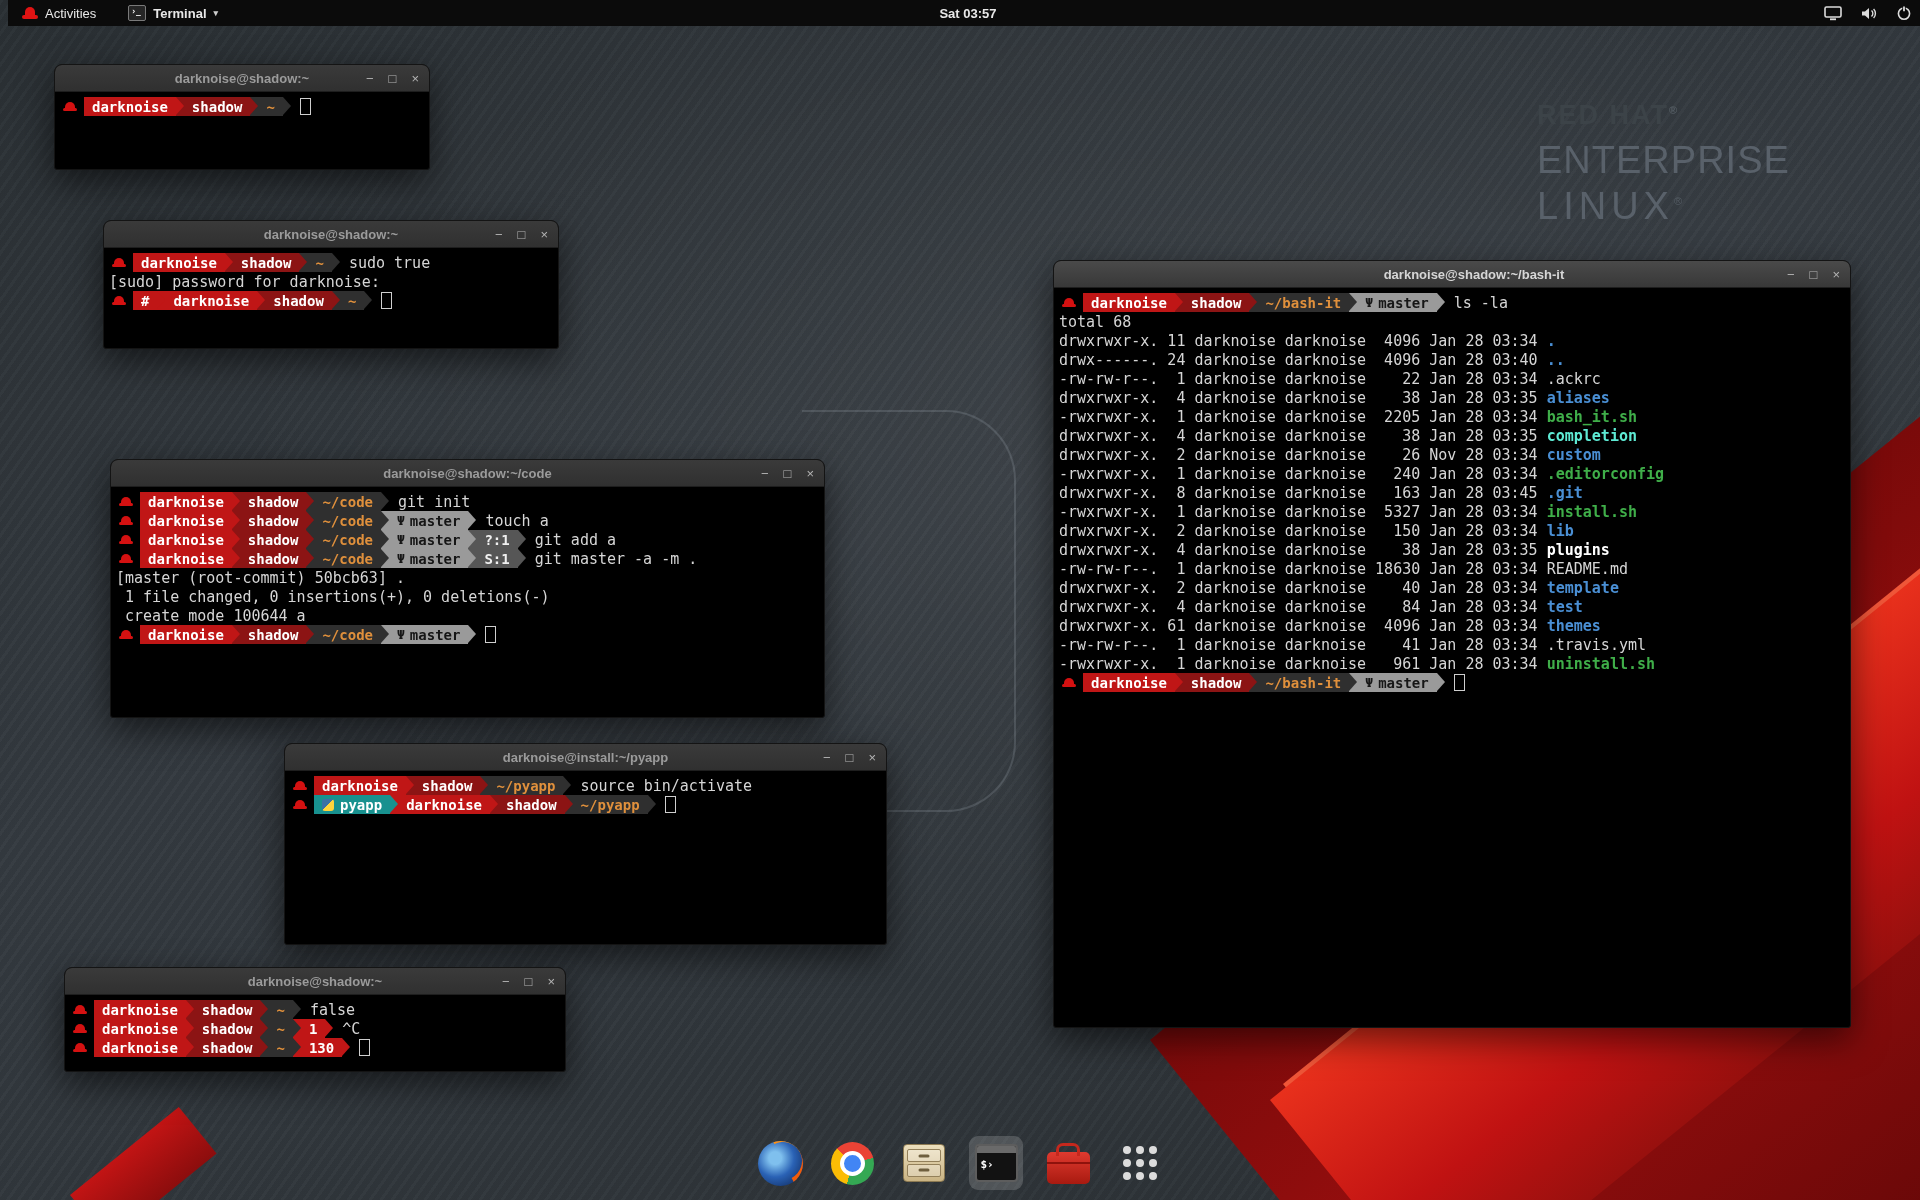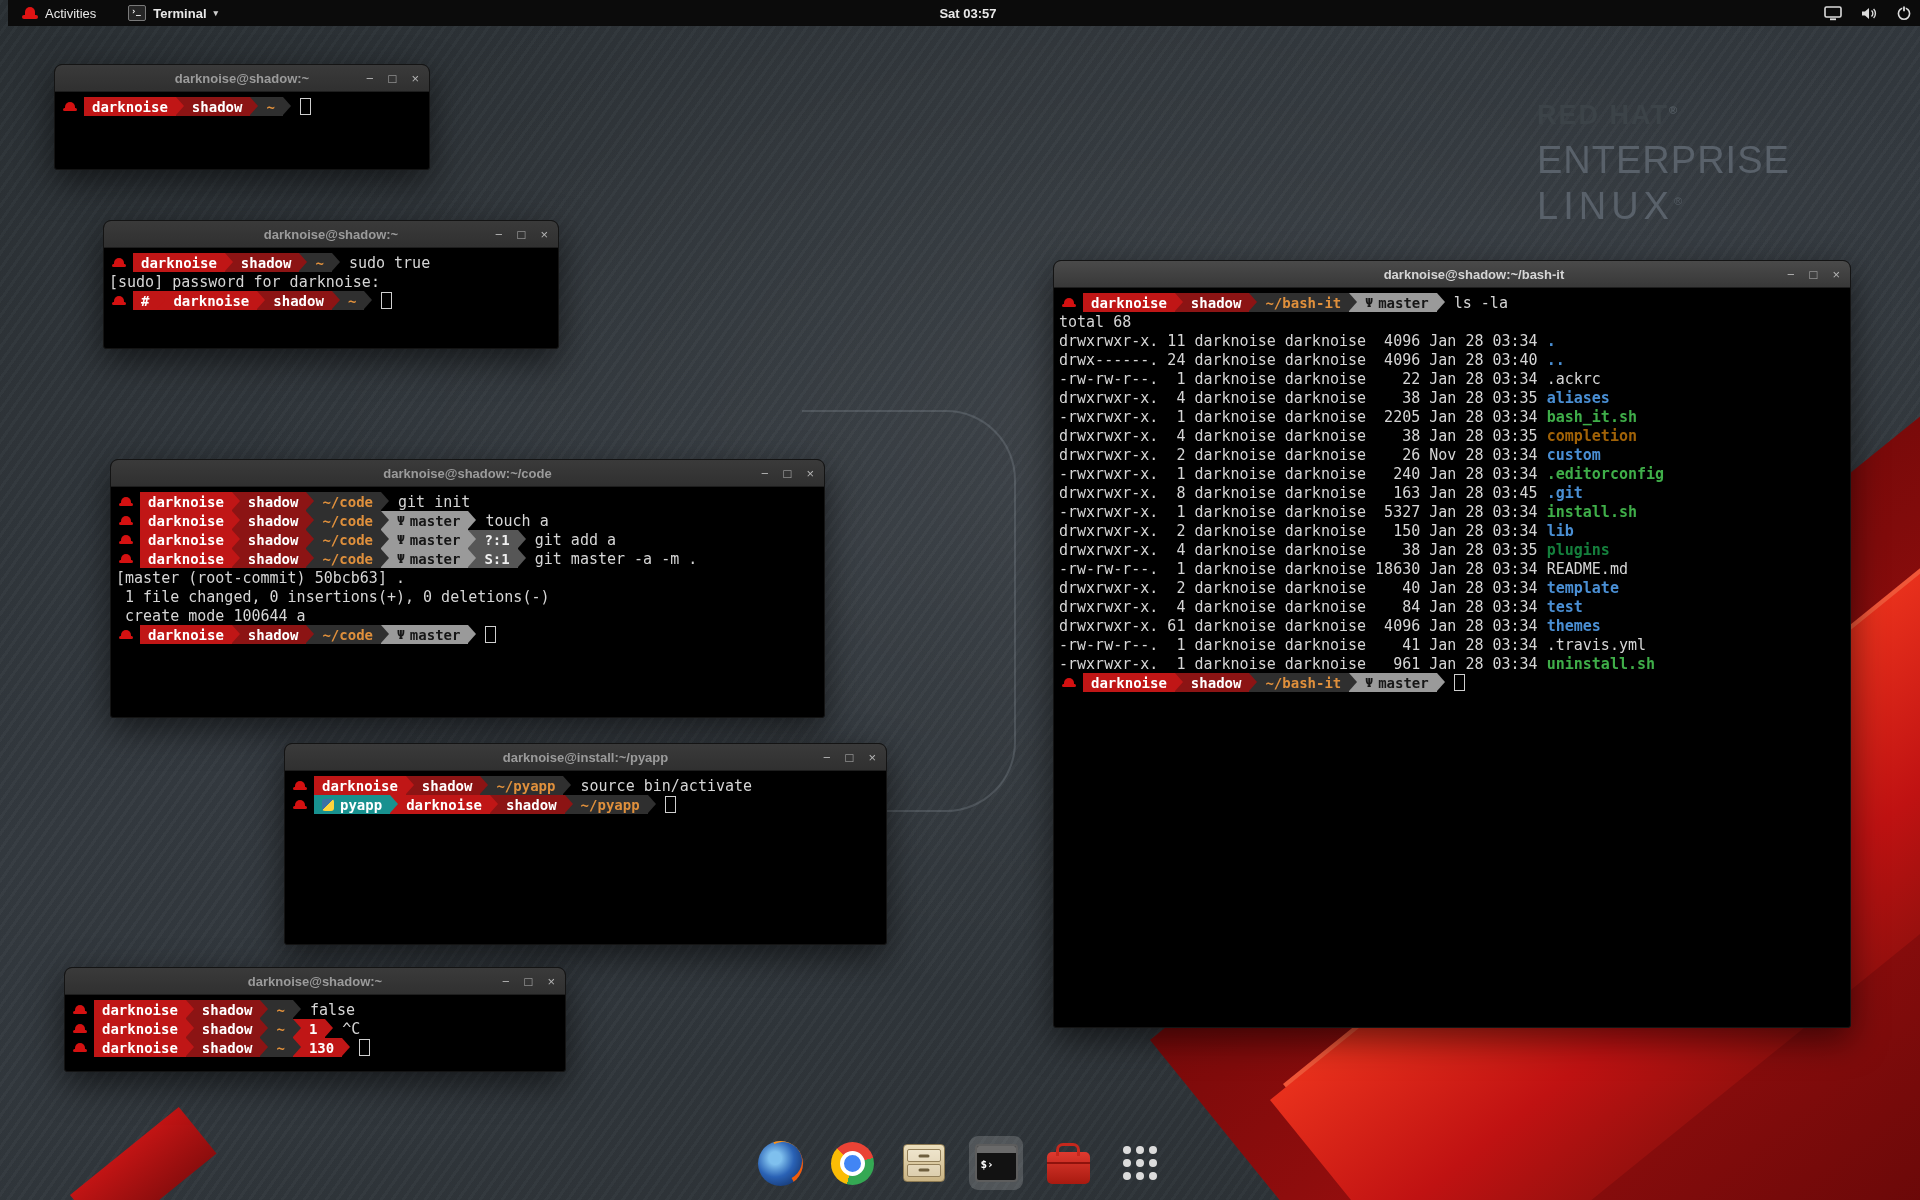--- a/index.html
+++ b/index.html
@@ -642,21 +642,21 @@
         <div class="tline">
           <span class="ttext">drwxrwxr-x.  4 darknoise darknoise    38 Jan 28 03:35 </span>
           <span class="ttext" style="color: rgb(74, 143, 212); font-weight: bold;">aliases</span>
         </div>
         <div class="tline">
           <span class="ttext">-rwxrwxr-x.  1 darknoise darknoise  2205 Jan 28 03:34 </span>
           <span class="ttext" style="color: rgb(63, 174, 73); font-weight: bold;">bash_it.sh</span>
         </div>
         <div class="tline">
           <span class="ttext">drwxrwxr-x.  4 darknoise darknoise    38 Jan 28 03:35 </span>
-          <span class="ttext" style="color: #a16207; font-weight: bold;">completion</span>
+          <span class="ttext" style="color: #5eead4; font-weight: bold;">completion</span>
         </div>
         <div class="tline">
           <span class="ttext">drwxrwxr-x.  2 darknoise darknoise    26 Nov 28 03:34 </span>
           <span class="ttext" style="color: rgb(74, 143, 212); font-weight: bold;">custom</span>
         </div>
         <div class="tline">
           <span class="ttext">-rwxrwxr-x.  1 darknoise darknoise   240 Jan 28 03:34 </span>
           <span class="ttext" style="color: rgb(63, 174, 73); font-weight: bold;">.editorconfig</span>
         </div>
         <div class="tline">
@@ -666,21 +666,21 @@
         <div class="tline">
           <span class="ttext">-rwxrwxr-x.  1 darknoise darknoise  5327 Jan 28 03:34 </span>
           <span class="ttext" style="color: rgb(63, 174, 73); font-weight: bold;">install.sh</span>
         </div>
         <div class="tline">
           <span class="ttext">drwxrwxr-x.  2 darknoise darknoise   150 Jan 28 03:34 </span>
           <span class="ttext" style="color: rgb(74, 143, 212); font-weight: bold;">lib</span>
         </div>
         <div class="tline">
           <span class="ttext">drwxrwxr-x.  4 darknoise darknoise    38 Jan 28 03:35 </span>
-          <span class="ttext" style="color: #15803d; font-weight: bold;">plugins</span>
+          <span class="ttext" style="color: #ffffff; font-weight: bold;">plugins</span>
         </div>
         <div class="tline">
           <span class="ttext">-rw-rw-r--.  1 darknoise darknoise 18630 Jan 28 03:34 </span>
           <span class="ttext" style="color: rgb(214, 214, 214);">README.md</span>
         </div>
         <div class="tline">
           <span class="ttext">drwxrwxr-x.  2 darknoise darknoise    40 Jan 28 03:34 </span>
           <span class="ttext" style="color: rgb(74, 143, 212); font-weight: bold;">template</span>
         </div>
         <div class="tline">

